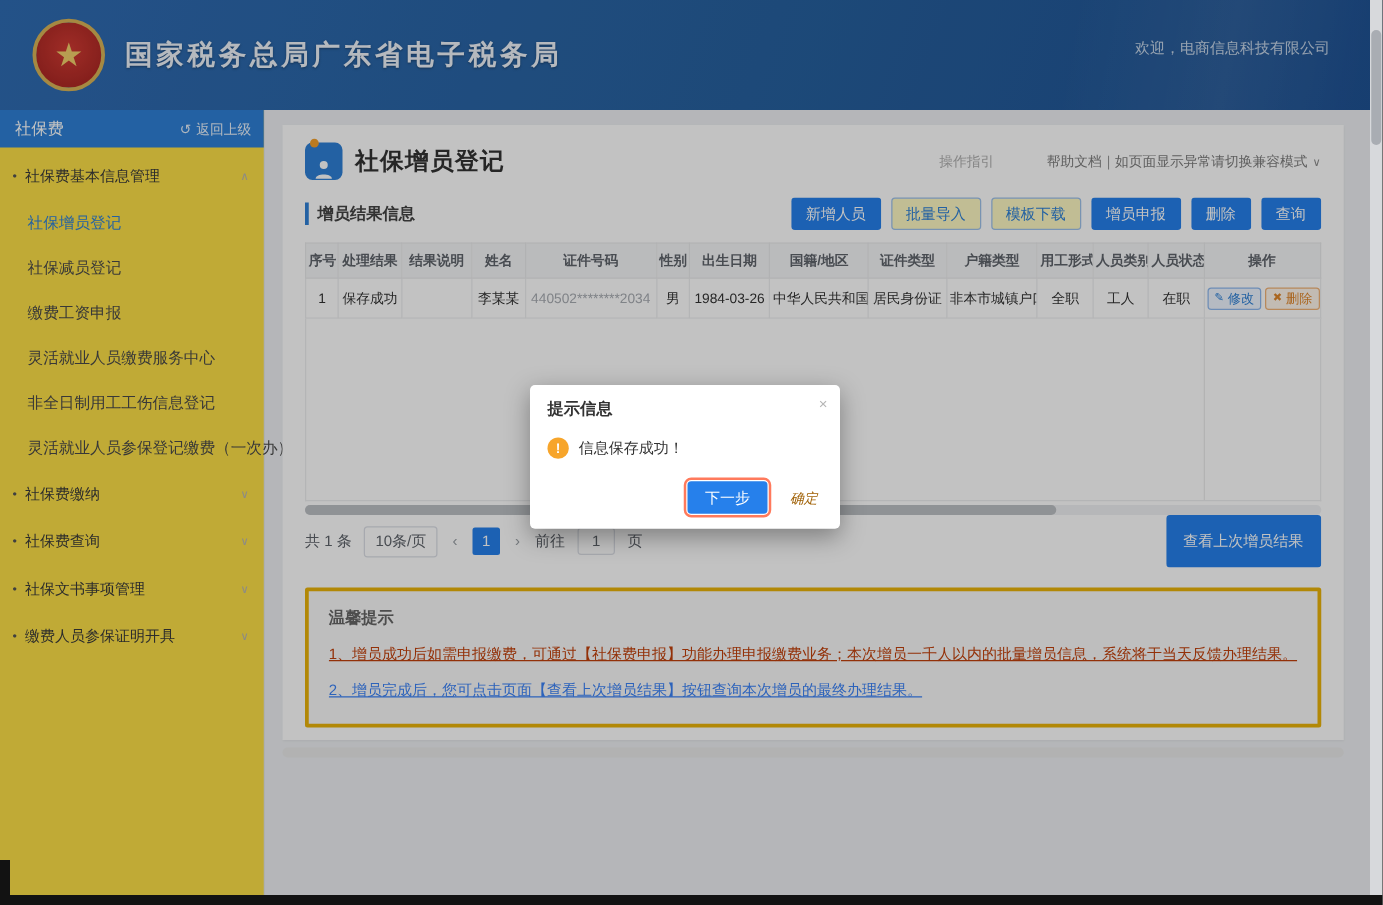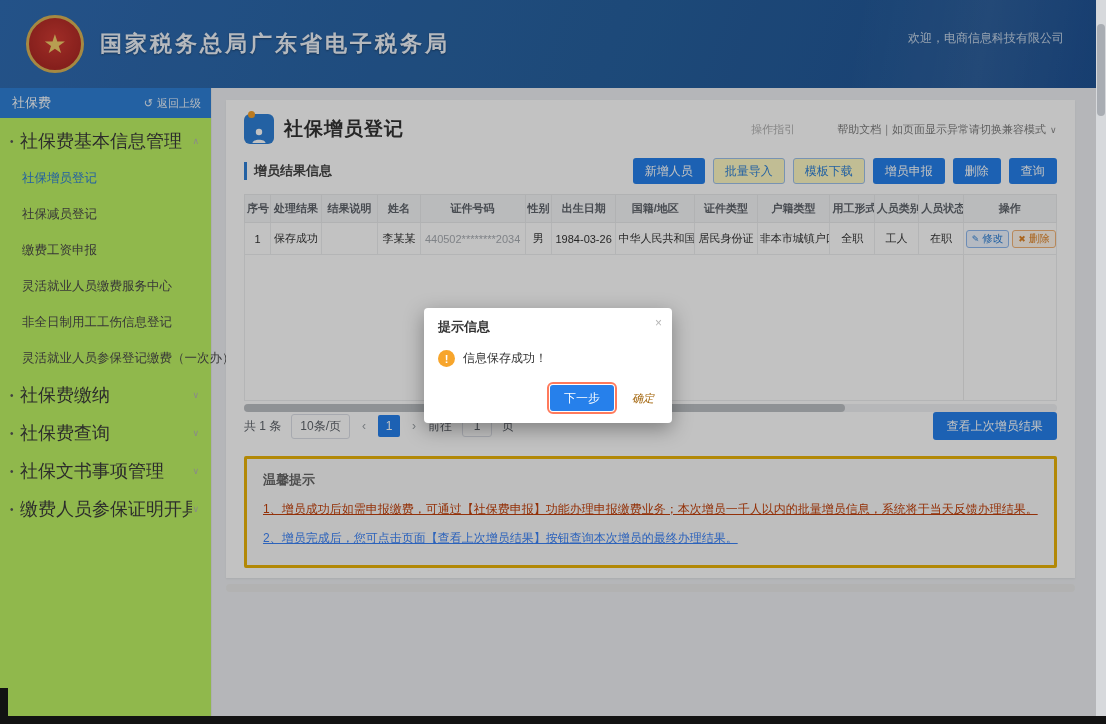--- a/index.html
+++ b/index.html
@@ -13,27 +13,27 @@
     background:linear-gradient(100deg, rgba(255,255,255,0) 40%, rgba(255,255,255,0.06) 70%, rgba(255,255,255,0) 95%); }
   .emblem { width:58px; height:58px; border-radius:50%; background:radial-gradient(circle at 50% 42%,#d23b33 0%,#b02a26 70%); border:3px solid #d9b457; display:flex; align-items:center; justify-content:center; flex:0 0 auto; }
   .emblem .star { color:#f2d06b; font-size:26px; line-height:1; }
   .banner-title { color:#eef3fa; font-size:22px; font-weight:bold; letter-spacing:3px; margin-left:16px; text-shadow:0 1px 2px rgba(0,0,0,.35); }
   .banner-welcome { position:absolute; right:42px; top:30px; color:rgba(235,242,250,.8); font-size:12px; }
 
   
   .body-row { display:flex; height:628px; }
 
   
-  .sidebar { width:212px; background:#bef264; border-right:1px solid #e4e6e9; flex:0 0 auto; }
+  .sidebar { width:212px; background:#fde047; border-right:1px solid #e4e6e9; flex:0 0 auto; }
   .side-head { height:30px; background:#2f80d6; color:#fff; display:flex; align-items:center; justify-content:space-between; padding:0 10px 0 12px; }
   .side-head .sh-title { font-size:13px; }
   .side-back { font-size:11px; color:#eaf2fc; display:flex; align-items:center; gap:4px; cursor:pointer; }
   .side-back .ic::before { content:"\21BA"; font-size:11px; }
   .smenu { padding:4px 0; }
-  .sgroup { height:38px; display:flex; align-items:center; padding:0 12px 0 10px; font-size:18px; color:#3a3a3a; cursor:pointer; }
+  .sgroup { height:38px; display:flex; align-items:center; padding:0 12px 0 10px; font-size:12px; color:#3a3a3a; cursor:pointer; }
   .sgroup .bullet { width:10px; color:#555; font-size:10px; }
   .sgroup .bullet::before { content:"\2022"; }
   .sgroup .glabel { flex:1; white-space:nowrap; overflow:hidden; }
   .caret { color:#b5b5b5; font-size:9px; }
   .caret.up::before { content:"\2227"; }
   .caret.down::before { content:"\2228"; }
   .sitem { height:36px; display:flex; align-items:center; padding-left:22px; font-size:12.5px; color:#4a4a4a; cursor:pointer; white-space:nowrap; }
   .sitem.active { color:#2f80d6; }
 
   
@@ -73,21 +73,21 @@
 
   
   .pg-row { display:flex; align-items:center; }
   .pg { display:flex; align-items:center; gap:10px; font-size:12px; color:#5f646b; }
   .pg-size { border:1px solid #dcdfe6; border-radius:3px; padding:3px 8px; color:#5f646b; cursor:pointer; background:#fff; }
   .pg-arrow { color:#9aa0a6; cursor:pointer; font-size:12px; padding:0 2px; }
   .pg-arrow.prev::before { content:"\2039"; }
   .pg-arrow.next::before { content:"\203A"; }
   .pg-num { width:22px; height:22px; background:#2680eb; color:#fff; border-radius:2px; display:flex; align-items:center; justify-content:center; font-size:12px; cursor:pointer; }
   .pg-jump { width:30px; height:22px; border:1px solid #dcdfe6; border-radius:3px; display:flex; align-items:center; justify-content:center; background:#fff; }
-  .btn-lg { height:28px; padding:0 13px; margin-left:auto; }
+  .btn-lg { height:42px; padding:0 13px; margin-left:auto; }
 
   
   .notice { margin-top:16px; background:#fafafa; border:3px solid #eab308; border-radius:2px; padding:12px 16px 18px 16px; }
   .notice-title { font-size:13px; color:#666; font-weight:bold; }
   .notice-line1 { margin-top:12px; font-size:12px; color:#c2410c; white-space:nowrap; overflow:hidden;text-decoration:underline; }
   .notice-line2 { margin-top:12px; font-size:12px; color:#3b82f6; text-decoration:underline; white-space:nowrap; overflow:hidden; }
 
   .bottom-bar { margin:6px 38px 0 14px; height:8px; background:#eaeaea; border-radius:4px; }
 
   

